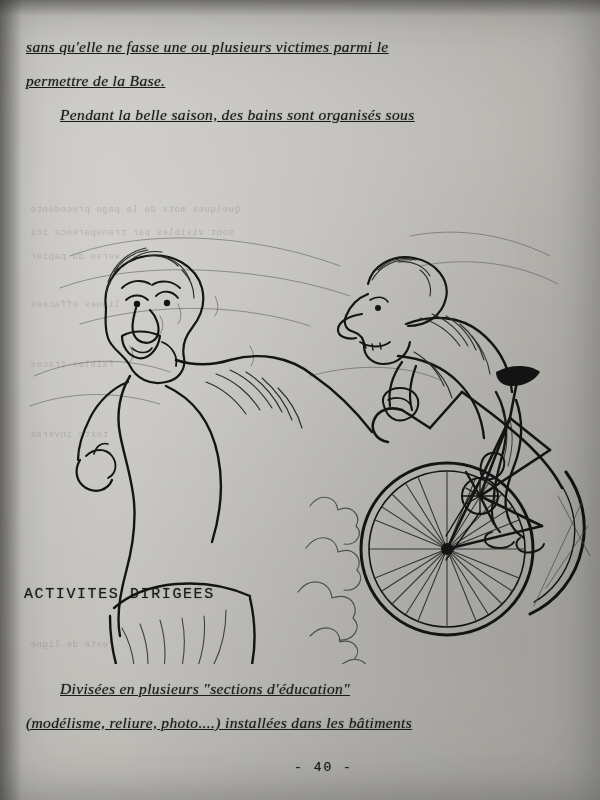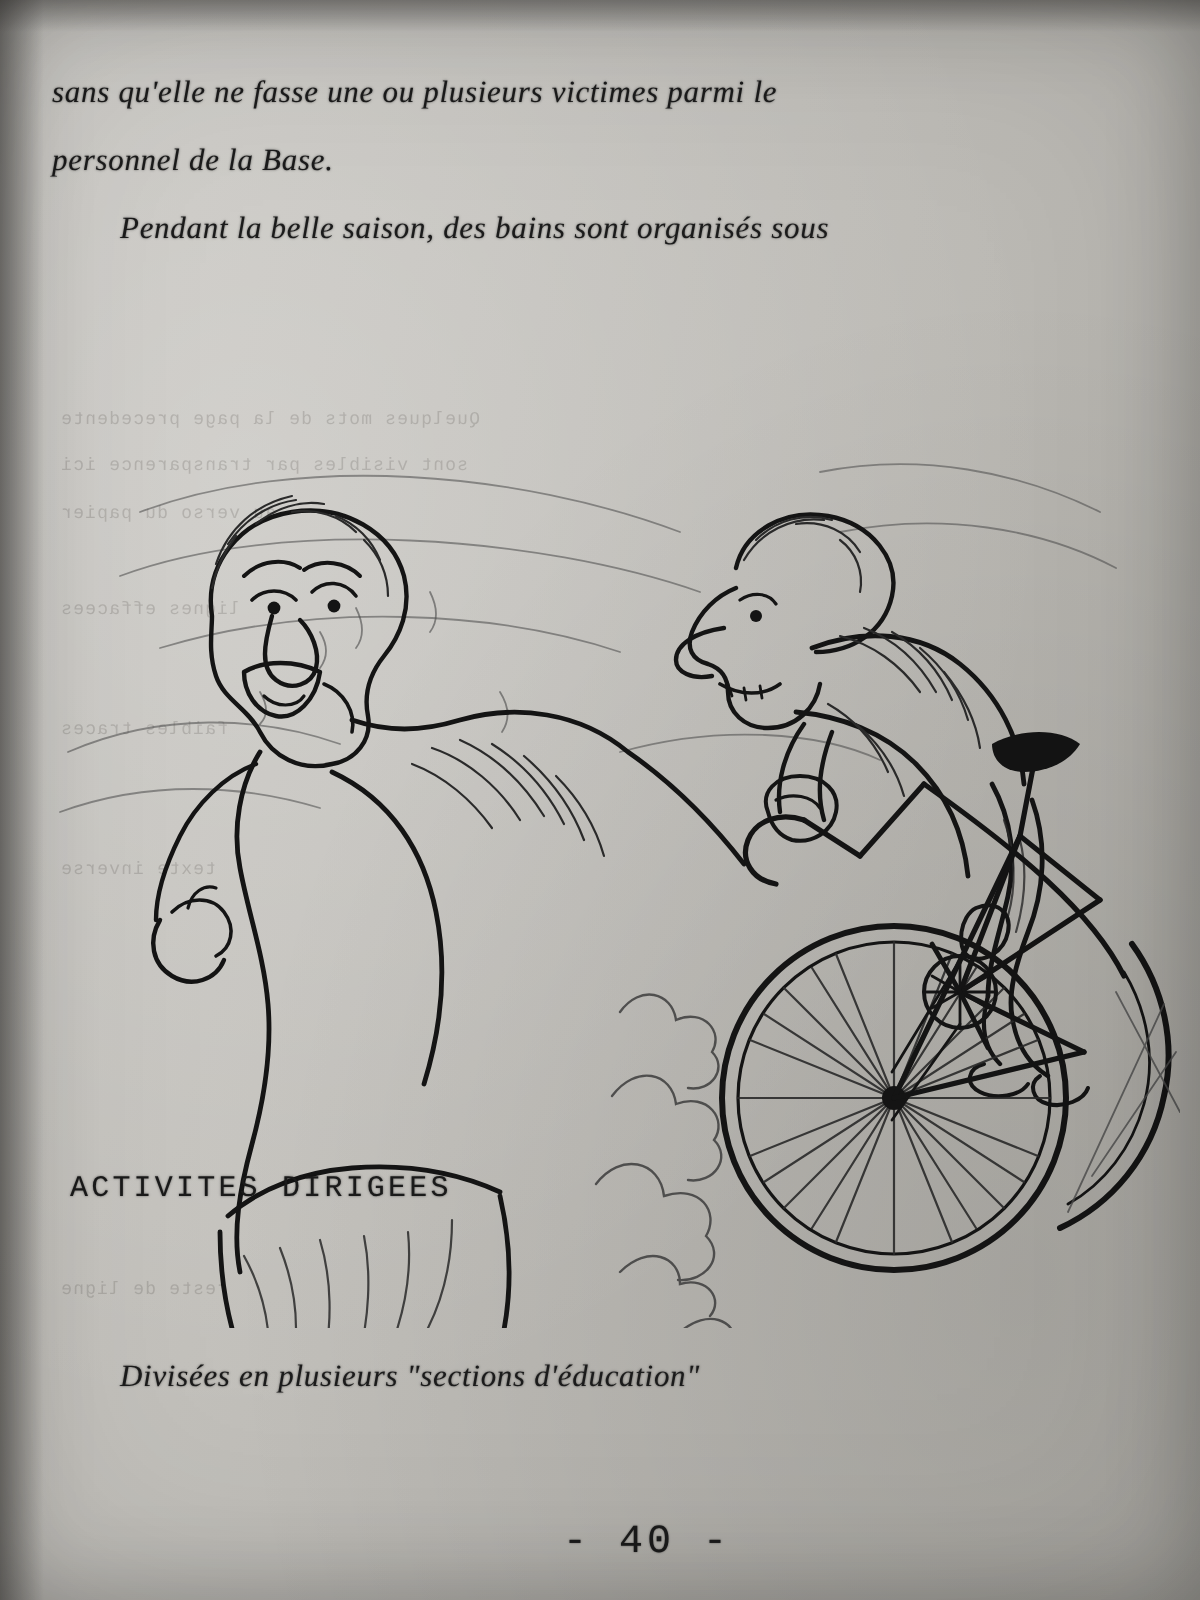--- a/index.html
+++ b/index.html
@@ -65,47 +65,47 @@
   
   .text-block {
     position: absolute;
     color: #1b1b1b;
     font-family: "Liberation Serif", serif;
     font-style: italic;
     font-size: 15.5px;
     line-height: 34px;
     letter-spacing: 0.35px;
     text-shadow: 0 0 1.2px rgba(0,0,0,0.55);
+    text-decoration: underline;
   }
   .text-block .line { white-space: nowrap; }
   .indent { padding-left: 34px; }
 
   #top-text { left: 26px; top: 30px; width: 548px; }
   #bottom-text { left: 26px; top: 672px; width: 548px; }
 
   #section-heading {
     position: absolute;
     left: 24px;
     top: 586px;
     font-family: "Liberation Mono", monospace;
     font-size: 15px;
     letter-spacing: 1.6px;
     color: #1a1a1a;
     text-shadow: 0 0 1.2px rgba(0,0,0,0.5);
-    margin-left: 11px;
   }
 
   #page-number {
     position: absolute;
     left: 0;
     right: 0;
     top: 760px;
     text-align: center;
     font-family: "Liberation Mono", monospace;
-    font-size: 20px;
+    font-size: 13px;
     letter-spacing: 2px;
     color: #1b1b1b;
     text-shadow: 0 0 1px rgba(0,0,0,0.5);
     padding-left: 47px;
   }
 
   
   #illustration {
     position: absolute;
     left: 10px;
@@ -128,21 +128,21 @@
   <div class="bleed" style="left:30px; top:205px;">Quelques mots de la page precedente</div>
   <div class="bleed" style="left:30px; top:228px;">sont visibles par transparence ici</div>
   <div class="bleed" style="left:30px; top:252px;">au verso du papier</div>
   <div class="bleed" style="left:30px; top:300px;">lignes effacees</div>
   <div class="bleed" style="left:30px; top:360px;">faibles traces</div>
   <div class="bleed" style="left:30px; top:430px;">texte inverse</div>
   <div class="bleed" style="left:30px; top:640px;">reste de ligne</div>
 
   <div id="top-text" class="text-block">
     <div class="line">sans qu'elle ne fasse une ou plusieurs victimes parmi le</div>
-    <div class="line">personnel de la Base.</div>
+    <div class="line">permettre de la Base.</div>
     <div class="line indent">Pendant la belle saison, des bains sont organisés sous</div>
   </div>
 
   <div id="illustration">
     <svg width="580" height="468" viewBox="0 0 580 468" xmlns="http://www.w3.org/2000/svg" aria-hidden="true">
 
       <g class="hatch-l" opacity="0.55">
         <path d="M60 60 C 140 30, 250 40, 330 70"></path>
         <path d="M50 92 C 130 62, 260 72, 340 100"></path>
         <path d="M70 128 C 150 104, 240 110, 300 130"></path>
@@ -359,20 +359,21 @@
         <path d="M60 688 c60 14 130 16 196 6"></path>
         <path d="M300 660 c60 10 120 10 176 0"></path>
       </g>
     </svg>
   </div>
 
   <div id="section-heading">ACTIVITES DIRIGEES</div>
 
   <div id="bottom-text" class="text-block">
     <div class="line indent">Divisées en plusieurs "sections d'éducation"</div>
+    <div class="line">(modélisme, reliure, photo....) installées dans les bâtiments</div>
   </div>
 
   <div id="page-number">- 40 -</div>
 
   <div id="leftedge"></div>
   <div id="topedge"></div>
   <div id="vignette"></div>
 </div>
 
 </body></html>

